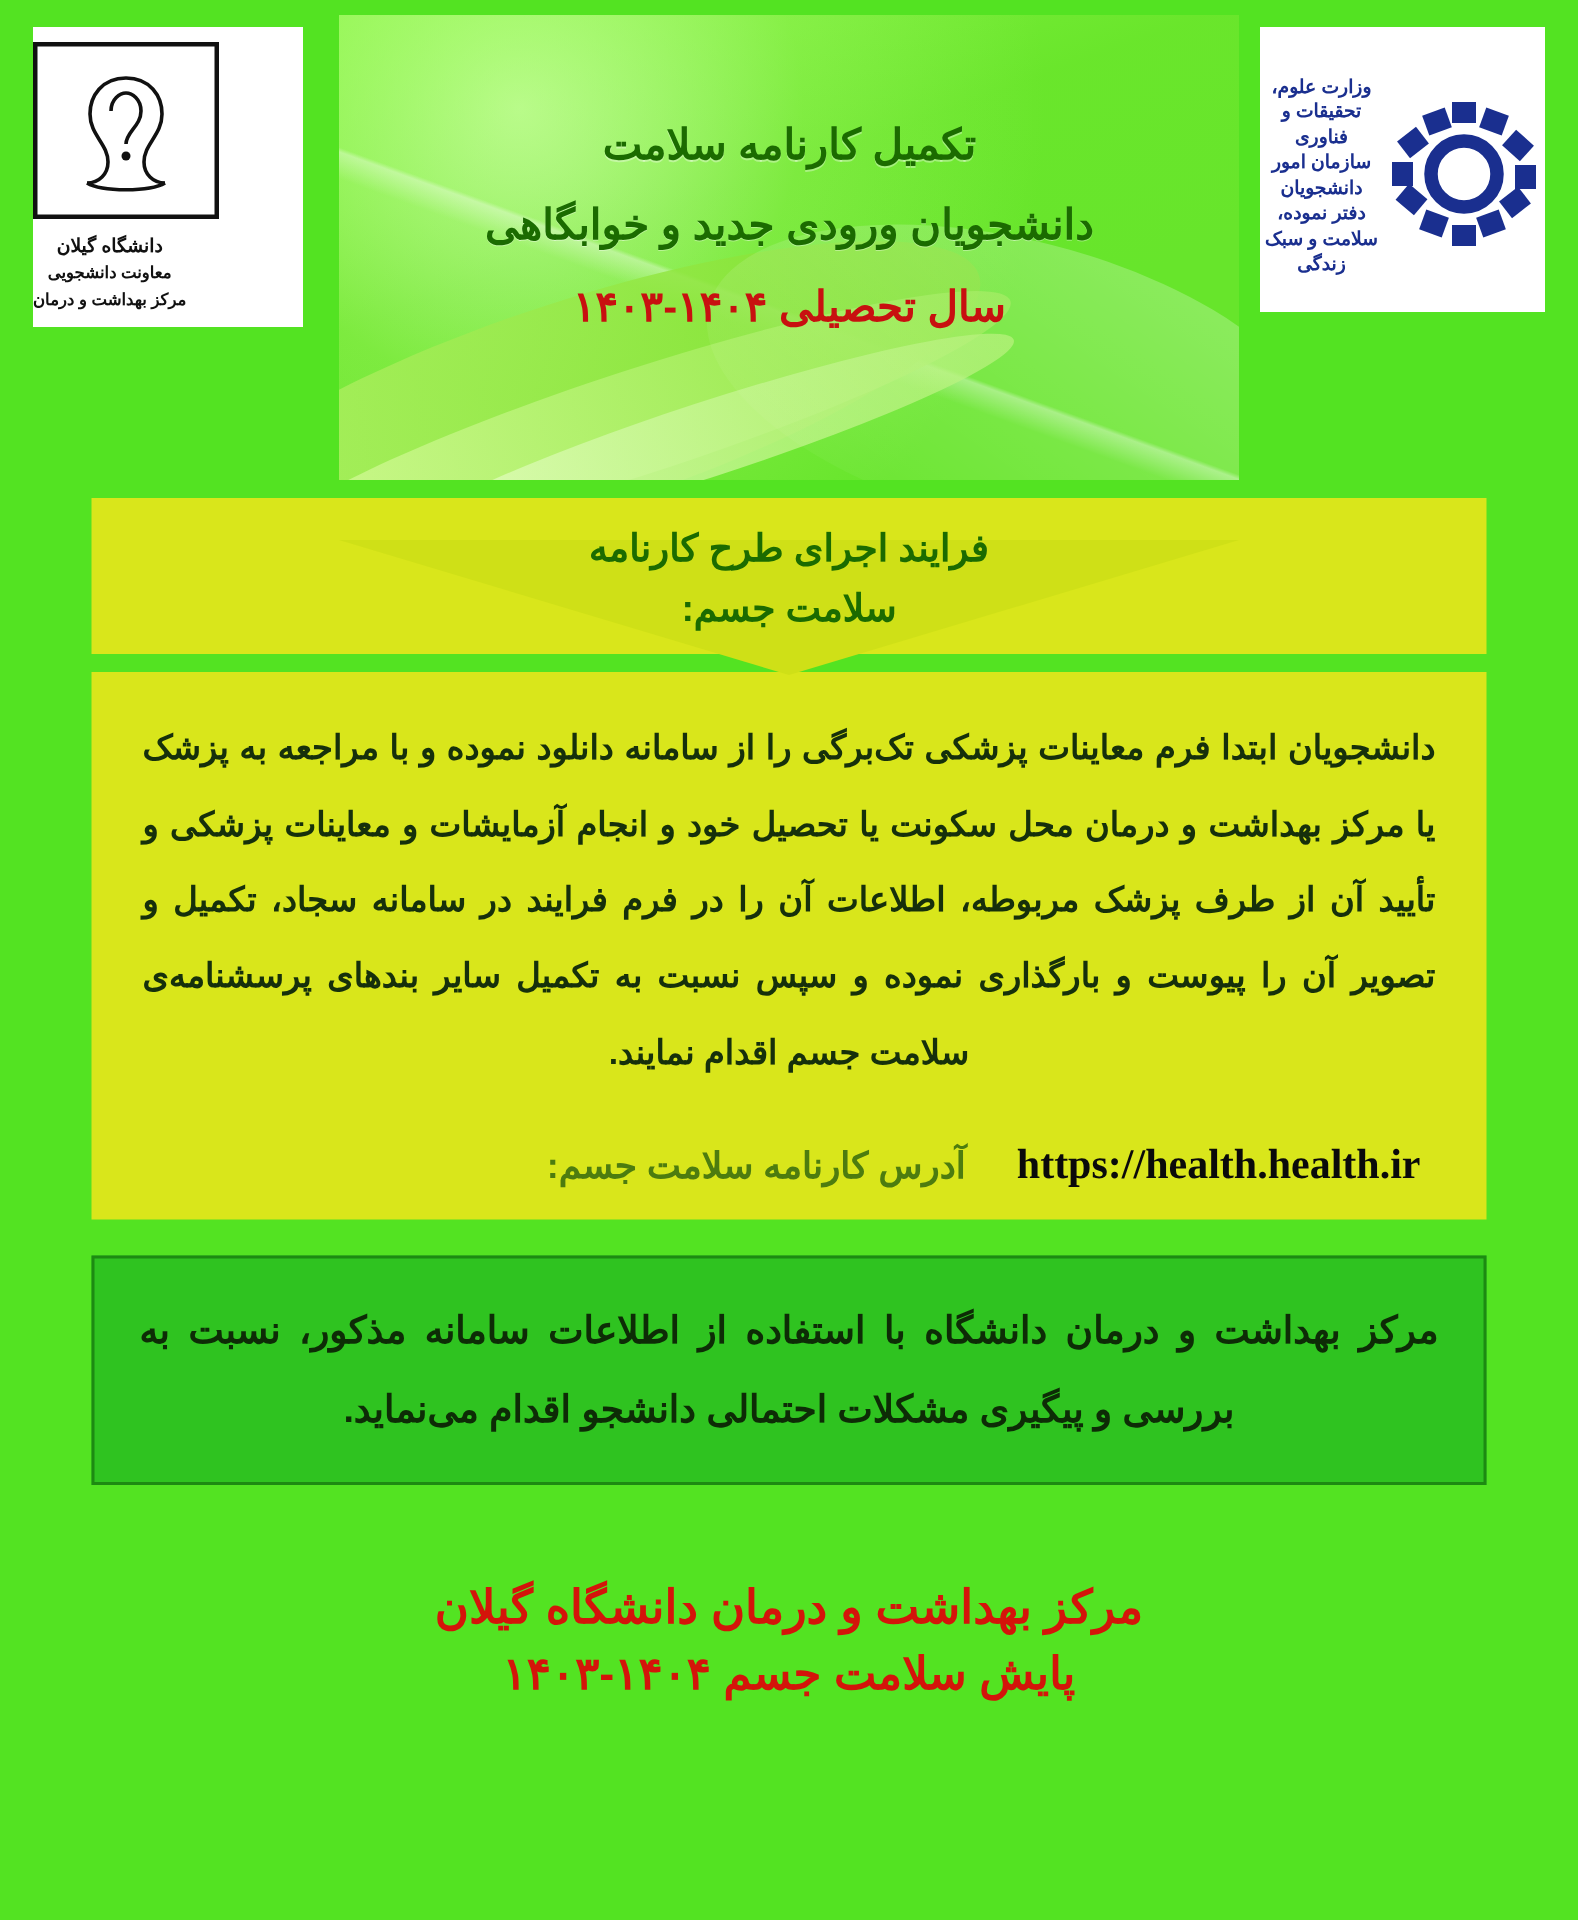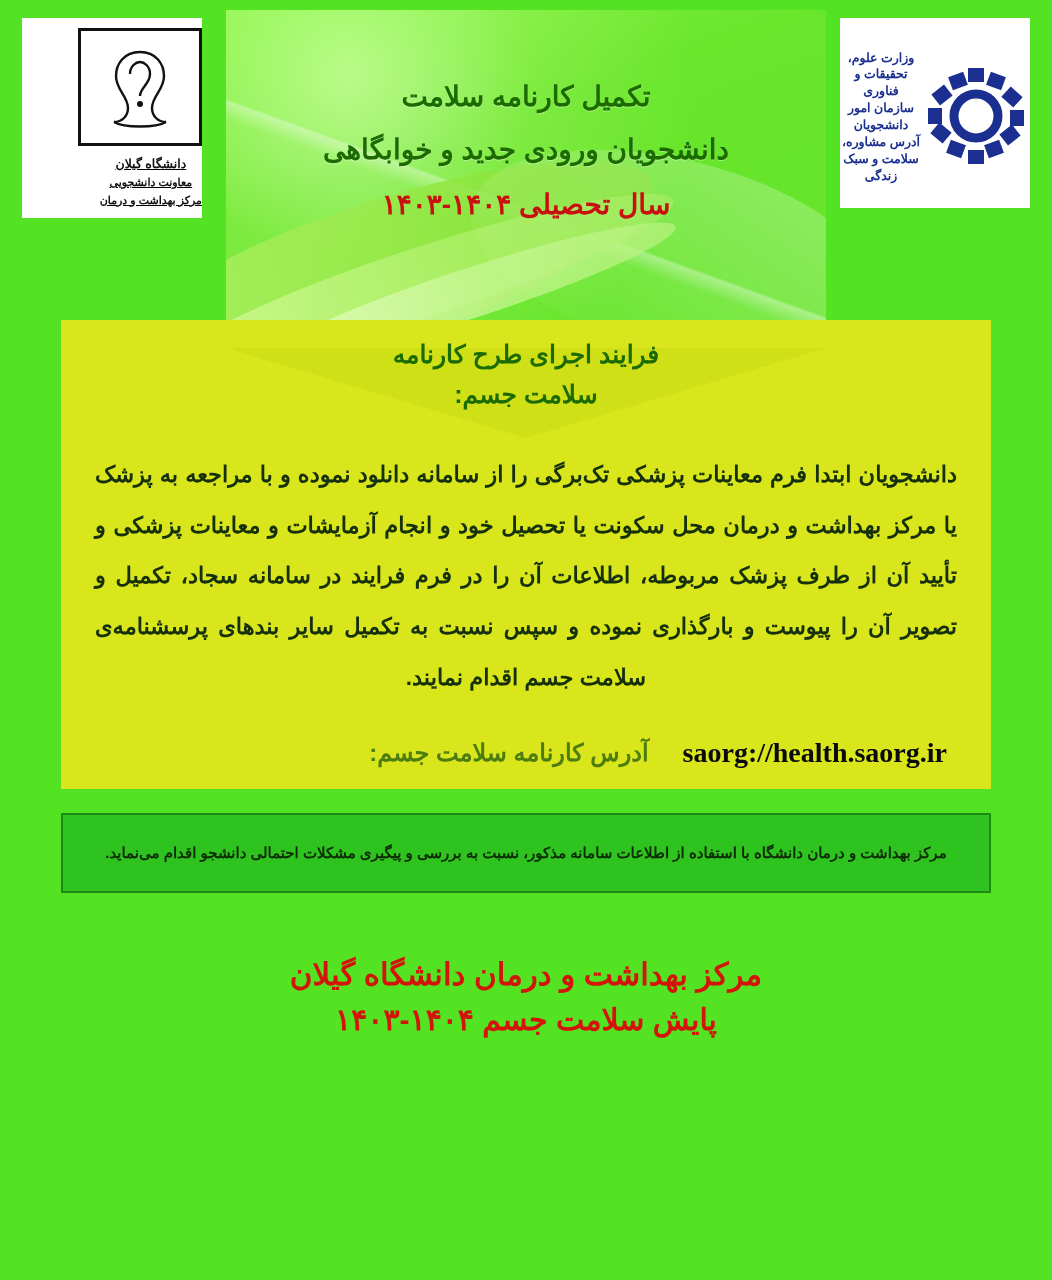--- a/index.html
+++ b/index.html
@@ -53,25 +53,24 @@
 
   .logo-right {
     position: absolute;
     left: 22px;
     top: 18px;
     width: 180px;
     height: 200px;
     background: #ffffff;
     display: flex;
     flex-direction: column;
-    align-items: flex-start;
+    align-items: flex-end;
     justify-content: flex-start;
     padding-top: 10px;
     box-sizing: border-box;
-    text-decoration: underline;
   }
   .gilan-mark {
     width: 118px;
     height: 112px;
     border: 3px solid #111;
     display: flex;
     align-items: center;
     justify-content: center;
     position: relative;
   }
@@ -141,21 +140,21 @@
   .title-lines .l3 {
     color: #c81010;
     font-weight: bold;
     font-size: 28px;
     line-height: 2.1;
   }
 
   
   .process-wrap {
     position: relative;
-    margin: 0 auto;
+    margin: 12px auto;
     width: 930px;
   }
   .process-bar {
     position: relative;
     width: 930px;
     background: #d9e61b;
     padding: 14px 26px 10px 26px;
     box-sizing: border-box;
     text-align: center;
   }
@@ -229,21 +228,21 @@
   .note-block {
     width: 930px;
     margin: 24px auto 0 auto;
     background: #2fc320;
     border: 2px solid #1d8a12;
     padding: 22px 30px;
     box-sizing: border-box;
   }
   .note-text {
     color: #0d2c06;
-    font-size: 15px;
+    font-size: 25px;
     font-weight: bold;
     line-height: 2.1;
     text-align: justify;
     text-align-last: center;
     direction: rtl;
   }
 
   
   .footer {
     margin-top: 60px;
@@ -314,40 +313,40 @@
           <rect x="6" y="46" width="14" height="16"></rect>
           <rect x="12" y="26" width="16" height="14" transform="rotate(-38 20 33)"></rect>
           <rect x="28" y="12" width="16" height="14" transform="rotate(-20 36 19)"></rect>
         </g>
         <circle cx="54" cy="54" r="22" fill="none" stroke="#1a2f8f" stroke-width="9"></circle>
       </svg>
     </div>
     <div class="saorg-text">
       <div>وزارت علوم، تحقیقات و فناوری</div>
       <div>سازمان امور دانشجویان</div>
-      <div>آدرس مشاوره، سلامت و سبک زندگی</div>
+      <div>دفتر نموده، سلامت و سبک زندگی</div>
     </div>
   </div>
 </div>
 
 <div class="process-wrap">
   <div class="process-bar">
     <div class="arrow-overlay"></div>
     <div class="txt">
       <div class="pl1">فرایند اجرای طرح کارنامه</div>
       <div class="pl2">سلامت جسم:</div>
     </div>
   </div>
 </div>
 
 <div class="body-block">
   <div class="body-para">دانشجویان ابتدا فرم معاینات پزشکی تک‌برگی را از سامانه دانلود نموده و با مراجعه به پزشک یا مرکز بهداشت و درمان محل سکونت یا تحصیل خود و انجام آزمایشات و معاینات پزشکی و تأیید آن از طرف پزشک مربوطه، اطلاعات آن را در فرم فرایند در سامانه سجاد، تکمیل و تصویر آن را پیوست و بارگذاری نموده و سپس نسبت به تکمیل سایر بندهای پرسشنامه‌ی سلامت جسم اقدام نمایند.</div>
 
   <div class="addr-row">
-    <div class="addr-url">saorg://health.saorg.ir</div>
+    <div class="addr-url">https://health.health.ir</div>
     <div class="addr-label">آدرس کارنامه سلامت جسم:</div>
   </div>
 </div>
 
 <div class="note-block">
   <div class="note-text">مرکز بهداشت و درمان دانشگاه با استفاده از اطلاعات سامانه مذکور، نسبت به بررسی و پیگیری مشکلات احتمالی دانشجو اقدام می‌نماید.</div>
 </div>
 
 <div class="footer">
   <div class="f1">مرکز بهداشت و درمان دانشگاه گیلان</div>

